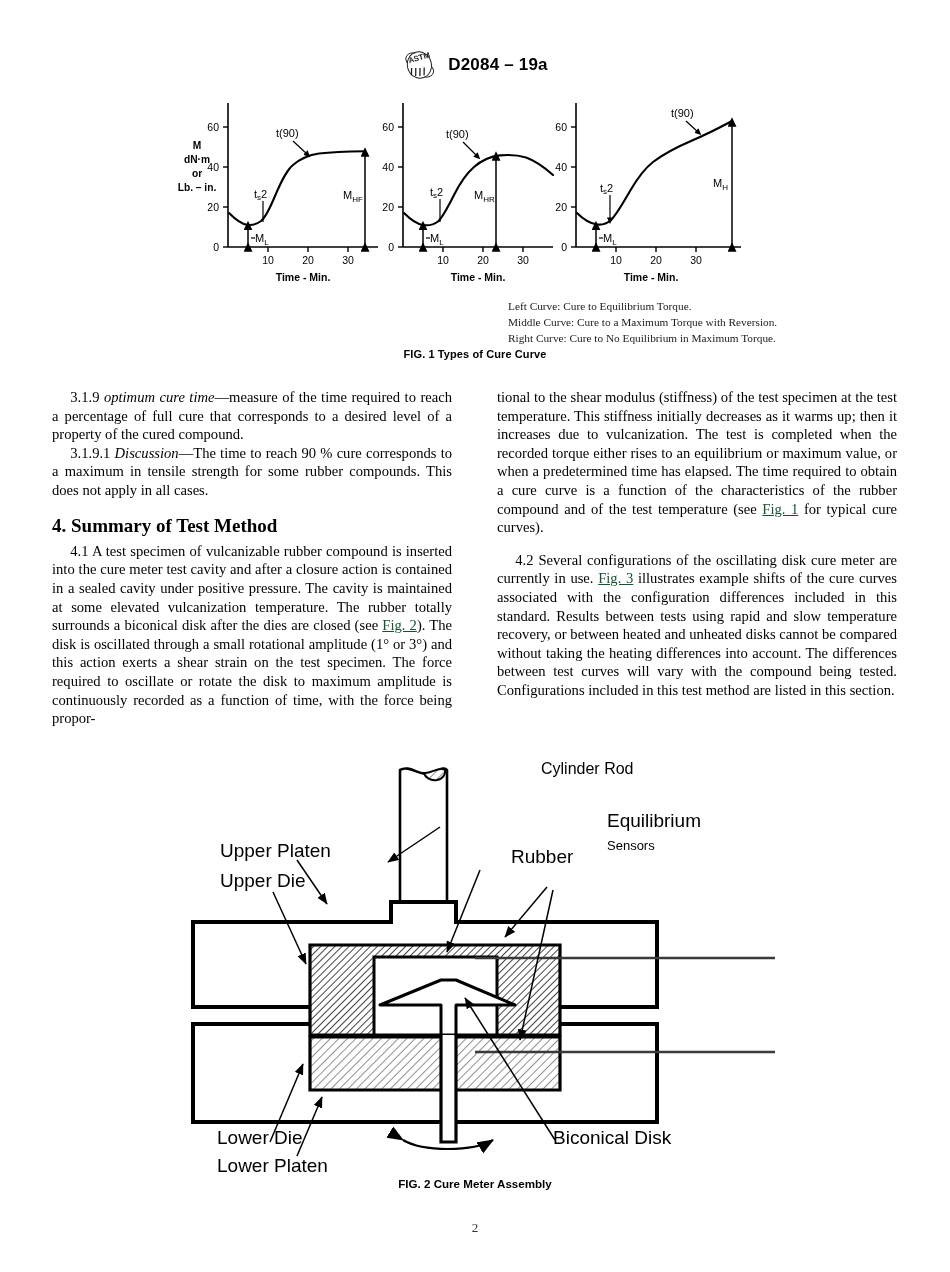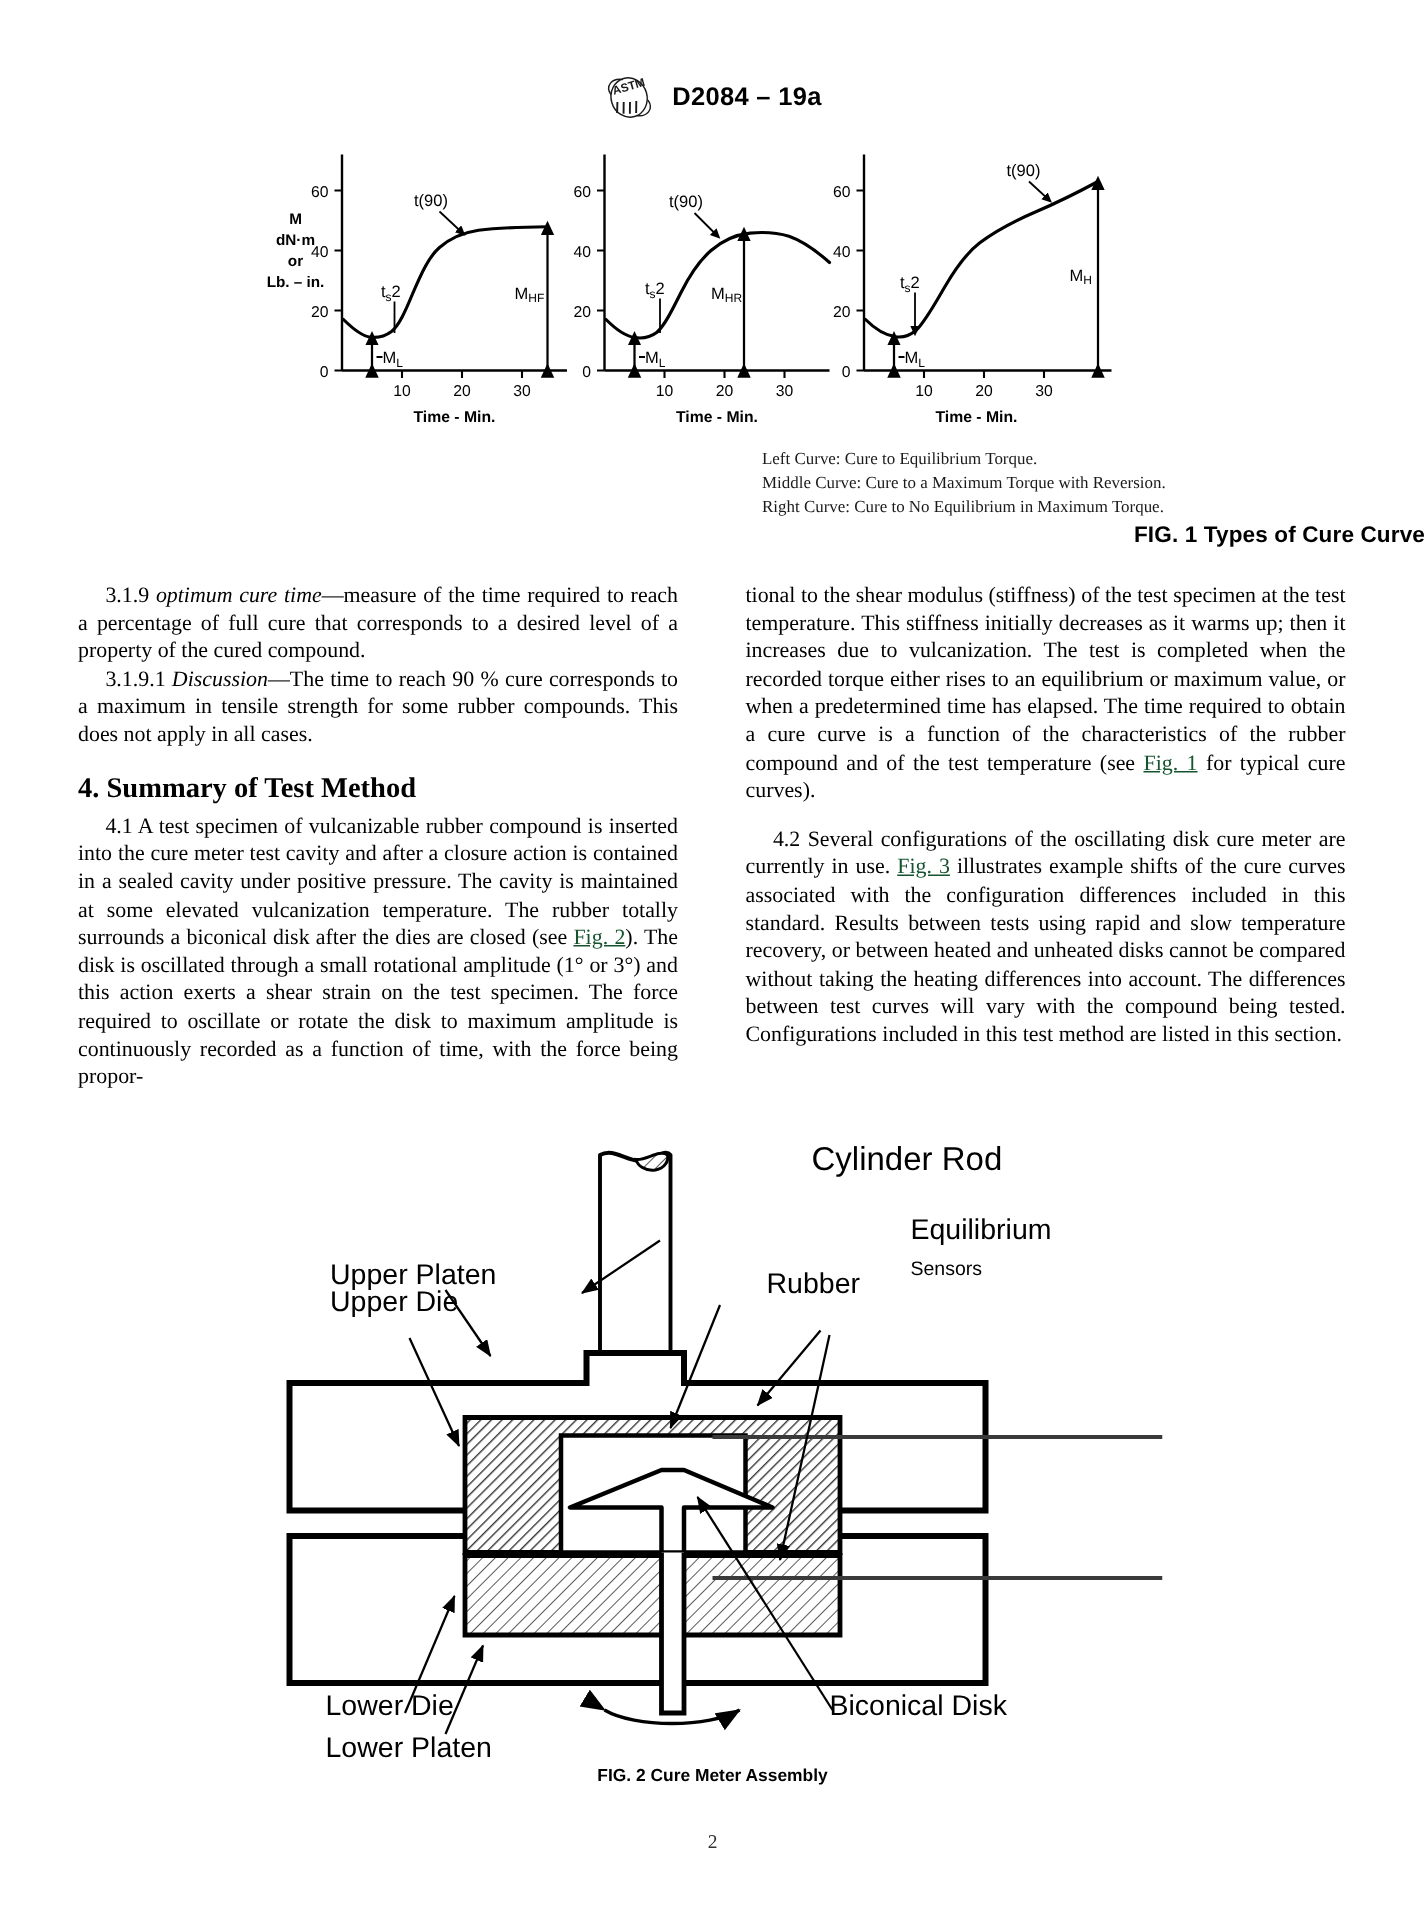--- a/index.html
+++ b/index.html
@@ -46,24 +46,24 @@
     top: 298px;
     left: 508px;
     font-family: Liberation Serif, serif;
     font-size: 11.3px;
     line-height: 1.42;
     color: #1a1a1a;
   }
   .fig1-caption {
     position: absolute;
     top: 348px; left: 0; right: 0;
-    text-align: right;
+    text-align: center;
     font-family: "Liberation Sans", sans-serif;
     font-weight: bold;
-    font-size: 15px;
+    font-size: 11px;
     letter-spacing: 0.1px;
   }
 
   
   .col {
     position: absolute;
     top: 388px;
     width: 400px;
     font-size: 14.6px;
     line-height: 1.275;
@@ -359,22 +359,22 @@
       <line x1="372" y1="135" x2="330" y2="185" marker-end="url(#f2arr)"></line>
       <line x1="378" y1="138" x2="345" y2="288" marker-end="url(#f2arr)"></line>
       <line x1="95" y1="390" x2="128" y2="312" marker-end="url(#f2arr)"></line>
       <line x1="122" y1="404" x2="147" y2="345" marker-end="url(#f2arr)"></line>
       <line x1="380" y1="388" x2="290" y2="246" marker-end="url(#f2arr)"></line>
     </g>
   </svg>
 
   
   <div style="position:absolute; left:45px; top:88px;  font-family:'Liberation Sans',sans-serif; font-size:19px;">Upper Platen</div>
-  <div style="position:absolute; left:45px; top:106px; font-family:'Liberation Sans',sans-serif; font-size:19px;">Upper Die</div>
-  <div style="position:absolute; left:366px; top:8px;  font-family:'Liberation Sans',sans-serif; font-size:22px;">Cylinder Rod</div>
+  <div style="position:absolute; left:45px; top:118px; font-family:'Liberation Sans',sans-serif; font-size:19px;">Upper Die</div>
+  <div style="position:absolute; left:366px; top:8px;  font-family:'Liberation Sans',sans-serif; font-size:16px;">Cylinder Rod</div>
   <div style="position:absolute; left:336px; top:94px; font-family:'Liberation Sans',sans-serif; font-size:19px;">Rubber</div>
   <div style="position:absolute; left:432px; top:58px; font-family:'Liberation Sans',sans-serif; font-size:19px;">Equilibrium</div>
   <div style="position:absolute; left:432px; top:86px; font-family:'Liberation Sans',sans-serif; font-size:13px;">Sensors</div>
   <div style="position:absolute; left:42px; top:375px; font-family:'Liberation Sans',sans-serif; font-size:19px;">Lower Die</div>
   <div style="position:absolute; left:42px; top:403px; font-family:'Liberation Sans',sans-serif; font-size:19px;">Lower Platen</div>
   <div style="position:absolute; left:378px; top:375px; font-family:'Liberation Sans',sans-serif; font-size:19px;">Biconical Disk</div>
 </div>
 
 <div class="fig2-caption">FIG. 2  Cure Meter Assembly</div>
 

